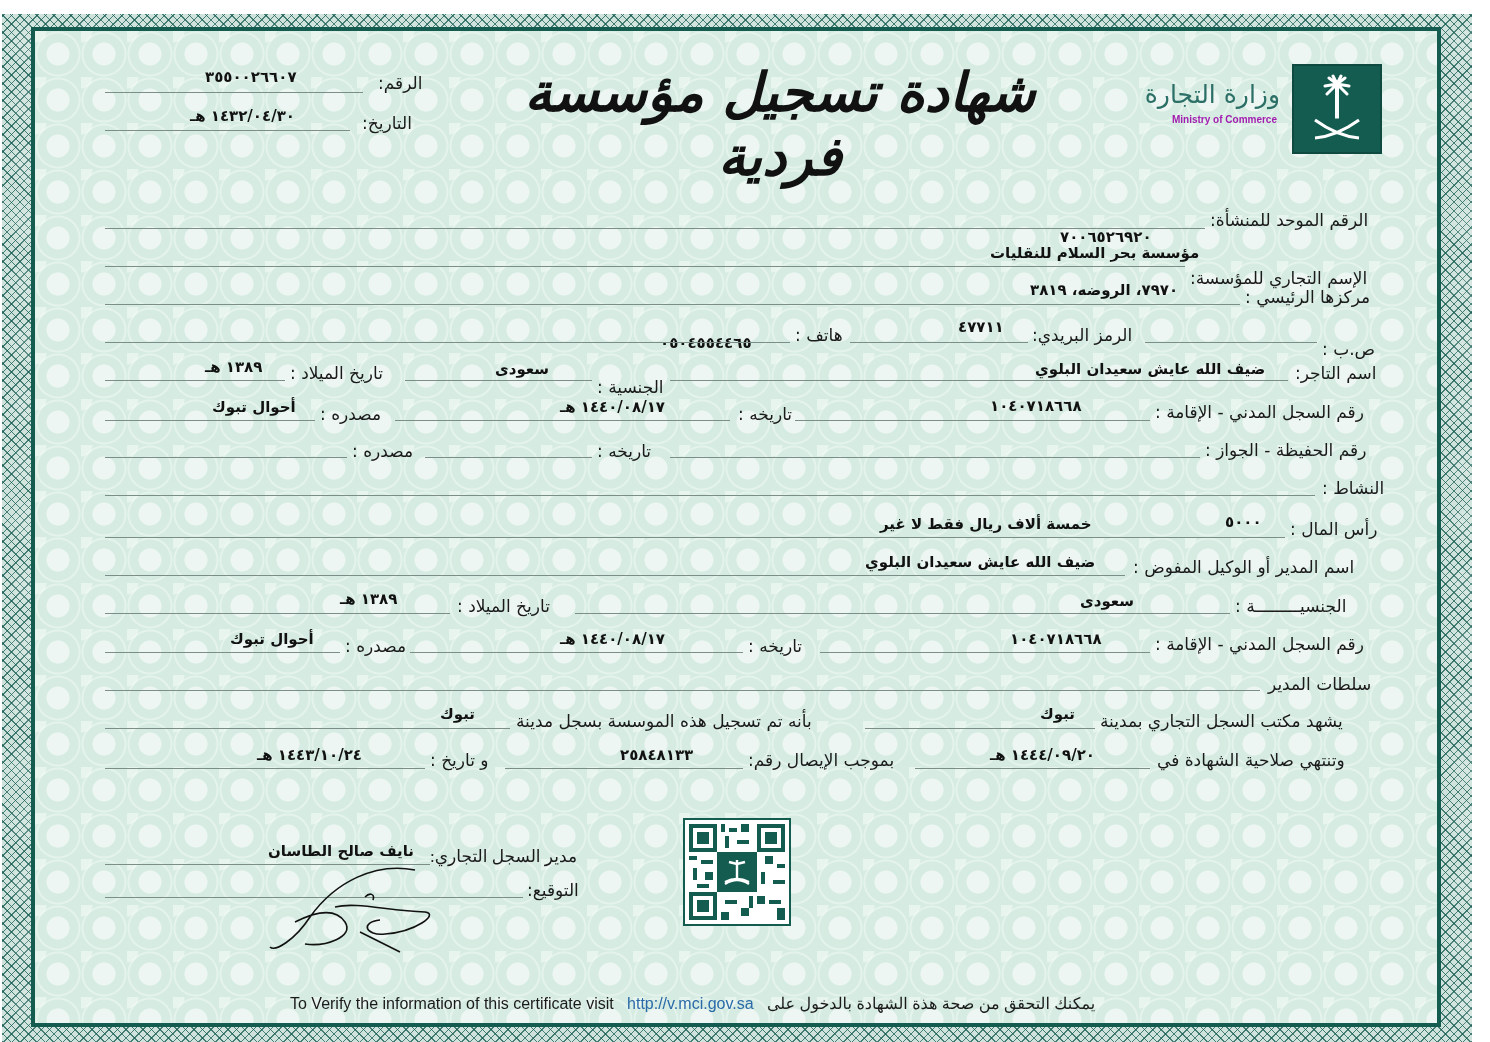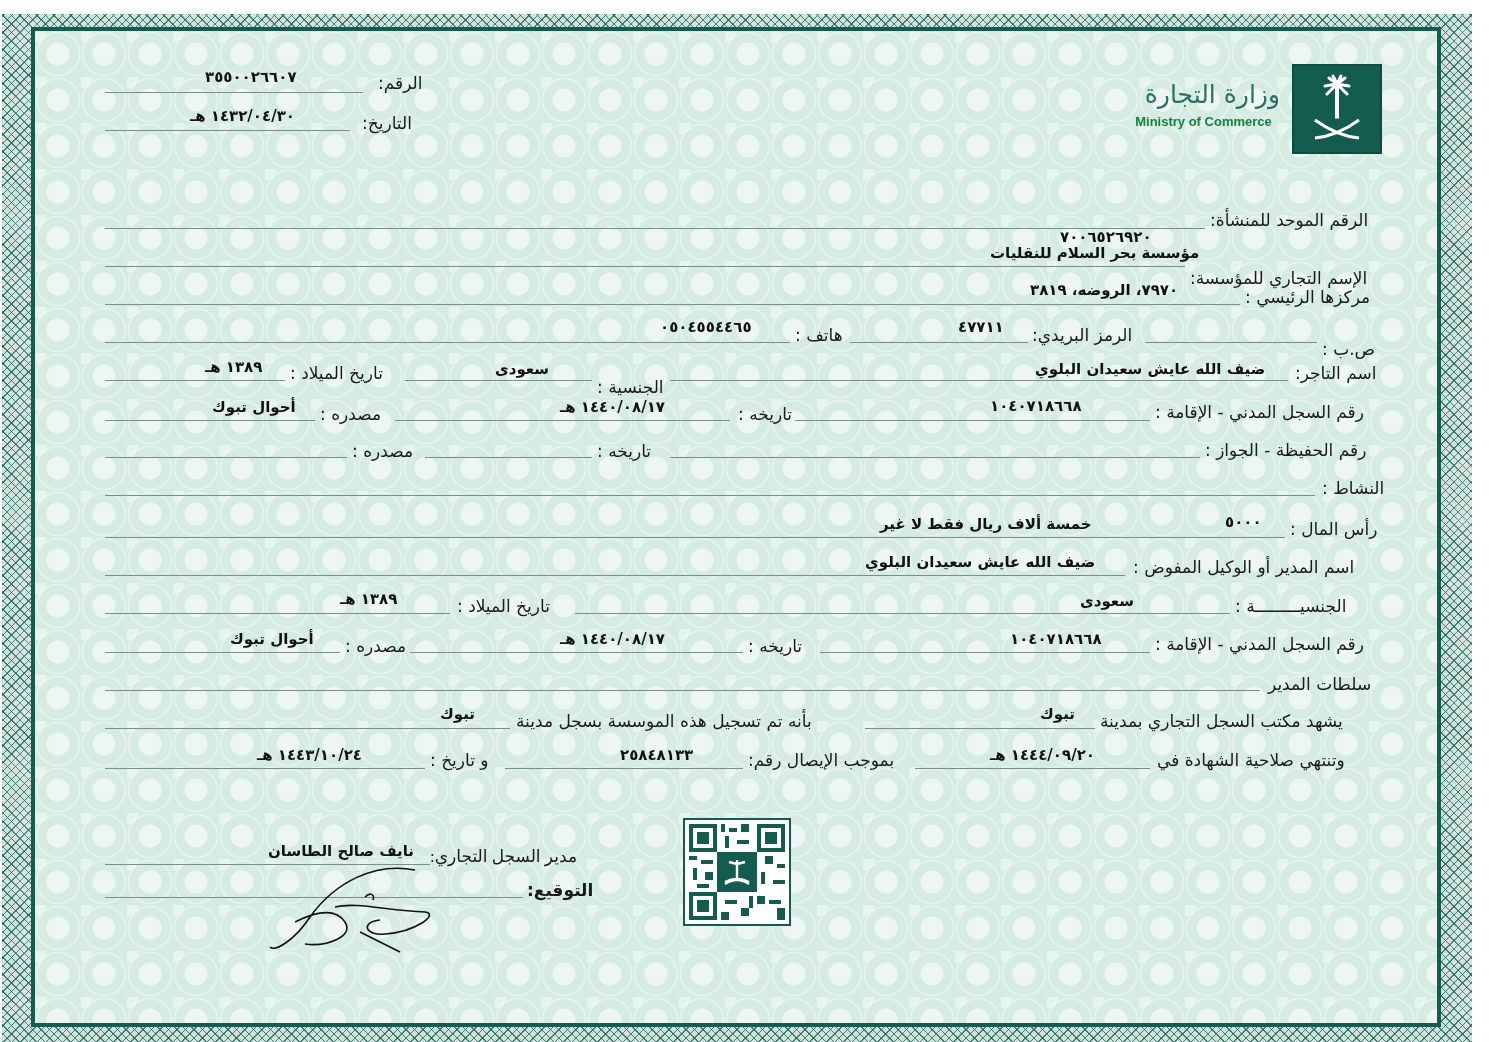--- a/index.html
+++ b/index.html
@@ -36,21 +36,21 @@
   .title {
     position:absolute; left:510px; top:60px; width:540px; text-align:center;
     font-family:"DejaVu Serif", serif; font-size:54px; font-weight:bold; font-style:italic; color:#111; direction:rtl;
     letter-spacing:2px;
   }
   .logo-box {
     position:absolute; left:1292px; top:64px; width:86px; height:86px; background:#155c50;
     border:2px solid #0f4a40; display:flex; align-items:center; justify-content:center;
   }
   .logo-ar { position:absolute; left:1130px; top:80px; width:150px; text-align:right; font-size:25px; color:#2c6f66; direction:rtl; }
-  .logo-en { position:absolute; left:1130px; top:114px; width:147px; text-align:center; font-size:13px; font-weight:bold; color:#15803d; font-family:"Liberation Sans", sans-serif; }
+  .logo-en { position:absolute; left:1130px; top:114px; width:147px; text-align:right; font-size:10px; font-weight:bold; color:#a21caf; font-family:"Liberation Sans", sans-serif; }
   .qr {
     position:absolute; left:683px; top:818px; width:108px; height:108px; background:#fff;
     border:2px solid #155c50; box-sizing:border-box;
   }
   .footer { position:absolute; left:290px; top:994px; width:900px; font-size:16px; color:#1a1a1a; direction:ltr; white-space:nowrap; font-family:"Liberation Sans", sans-serif; }
   .footer .url { color:#2a6aa8; }
 </style>
 </head>
 <body>
 
@@ -66,20 +66,21 @@
         <path d="M30 10 L22 4 M30 10 L38 4 M30 10 L18 12 M30 10 L42 12 M30 10 L20 20 M30 10 L40 20 M30 10 L26 2 M30 10 L34 2" stroke-width="3" fill="none" stroke-linecap="round"></path>
         <rect x="28.5" y="10" width="3" height="34"></rect>
         <path d="M8 46 Q30 62 52 64" stroke-width="3" fill="none"></path>
         <path d="M52 46 Q30 62 8 64" stroke-width="3" fill="none"></path>
       </g>
     </svg>
   </div>
   <div class="logo-ar">وزارة التجارة</div>
   <div class="logo-en">Ministry of Commerce</div>
 
+  <div class="title">شهادة تسجيل مؤسسة فردية</div>
 
   <div class="lbl" style="left:378px;top:73px;">الرقم:</div>
   <div class="val" style="left:205px;top:68px;">٣٥٥٠٠٢٦٦٠٧</div>
   <div class="line" style="left:105px;top:92px;width:258px;"></div>
   <div class="lbl" style="left:362px;top:113px;">التاريخ:</div>
   <div class="val" style="left:190px;top:107px;">١٤٣٢/٠٤/٣٠ هـ</div>
   <div class="line" style="left:105px;top:130px;width:245px;"></div>
 
   <div class="lbl" style="left:1210px;top:210px;">الرقم الموحد للمنشأة:</div>
   <div class="val" style="left:1060px;top:204px;margin-top:24px;">٧٠٠٦٥٢٦٩٢٠</div>
@@ -92,21 +93,21 @@
   <div class="lbl" style="left:1245px;top:287px;">مركزها الرئيسي :</div>
   <div class="val" style="left:1030px;top:281px;">٧٩٧٠، الروضه، ٣٨١٩</div>
   <div class="line" style="left:105px;top:304px;width:1135px;"></div>
 
   <div class="lbl" style="left:1322px;top:339px;">ص.ب :</div>
   <div class="line" style="left:1145px;top:342px;width:172px;"></div>
   <div class="lbl" style="left:1032px;top:325px;">الرمز البريدي:</div>
   <div class="val" style="left:958px;top:318px;">٤٧٧١١</div>
   <div class="line" style="left:850px;top:342px;width:178px;"></div>
   <div class="lbl" style="left:795px;top:325px;">هاتف :</div>
-  <div class="val" style="left:660px;top:318px;">٠٥٠٤٥٥٤٤٦٥</div>
+  <div class="val" style="left:660px;top:334px;">٠٥٠٤٥٥٤٤٦٥</div>
   <div class="line" style="left:105px;top:342px;width:685px;"></div>
 
   <div class="lbl" style="left:1295px;top:363px;">اسم التاجر:</div>
   <div class="val" style="left:1035px;top:360px;">ضيف الله عايش سعيدان البلوي</div>
   <div class="line" style="left:670px;top:380px;width:618px;"></div>
   <div class="lbl" style="left:597px;top:377px;">الجنسية :</div>
   <div class="val" style="left:495px;top:360px;">سعودى</div>
   <div class="line" style="left:405px;top:380px;width:187px;"></div>
   <div class="lbl" style="left:290px;top:363px;">تاريخ الميلاد :</div>
   <div class="val" style="left:205px;top:358px;">١٣٨٩ هـ</div>
@@ -174,21 +175,21 @@
   <div class="lbl" style="left:748px;top:750px;">بموجب الإيصال رقم:</div>
   <div class="val" style="left:620px;top:746px;">٢٥٨٤٨١٣٣</div>
   <div class="line" style="left:505px;top:768px;width:238px;"></div>
   <div class="lbl" style="left:430px;top:750px;">و تاريخ :</div>
   <div class="val" style="left:257px;top:746px;">١٤٤٣/١٠/٢٤ هـ</div>
   <div class="line" style="left:105px;top:768px;width:320px;"></div>
 
   <div class="lbl" style="left:430px;top:846px;font-family:Liberation Serif, serif;">مدير السجل التجاري:</div>
   <div class="val" style="left:268px;top:842px;text-align:center;">نايف صالح الطاسان</div>
   <div class="line" style="left:105px;top:864px;width:325px;"></div>
-  <div class="lbl" style="left:527px;top:880px;font-weight:bold;">التوقيع:</div>
+  <div class="lbl" style="left:527px;top:880px;">التوقيع:</div>
   <div class="line" style="left:105px;top:897px;width:418px;"></div>
   <svg class="abs" style="left:265px;top:862px;" width="175" height="95" viewBox="0 0 175 95">
     <path d="M150 8 C110 0 70 20 45 55 C30 78 10 90 5 85 M30 60 C50 50 70 45 80 60 C90 75 60 85 40 82 M70 45 C90 40 120 48 160 50 C175 52 150 70 120 72 C100 74 95 60 115 58 M95 70 L135 90 M100 35 C105 30 110 32 108 38" fill="none" stroke="#111" stroke-width="1.6"></path>
   </svg>
 
   <div class="qr">
     <svg width="104" height="104" viewBox="0 0 26 26">
       <rect width="26" height="26" fill="#fff"></rect>
       <g fill="#155c50">
         <rect x="1" y="1" width="7" height="7"></rect>
@@ -223,13 +224,20 @@
           <rect x="3" y="16" width="3" height="1"></rect>
         <rect x="8" y="8" width="10" height="10"></rect>
       </g>
       <g stroke="#fff" stroke-width="0.6" fill="none">
         <path d="M13 10 L13 15 M11 10.5 L13 11 L15 10.5"></path>
         <path d="M10 16 Q13 14 16 16 M16 15.5 Q13 14 10 15.5"></path>
       </g>
     </svg>
   </div>
 
+  <div class="footer">
+    <span>To Verify the information of this certificate visit</span>
+    &nbsp;
+    <span class="url">http://v.mci.gov.sa</span>
+    &nbsp;
+    <span style="direction:rtl;unicode-bidi:embed;">يمكنك التحقق من صحة هذة الشهادة بالدخول على</span>
+  </div>
 </div>
 
 </body></html>

